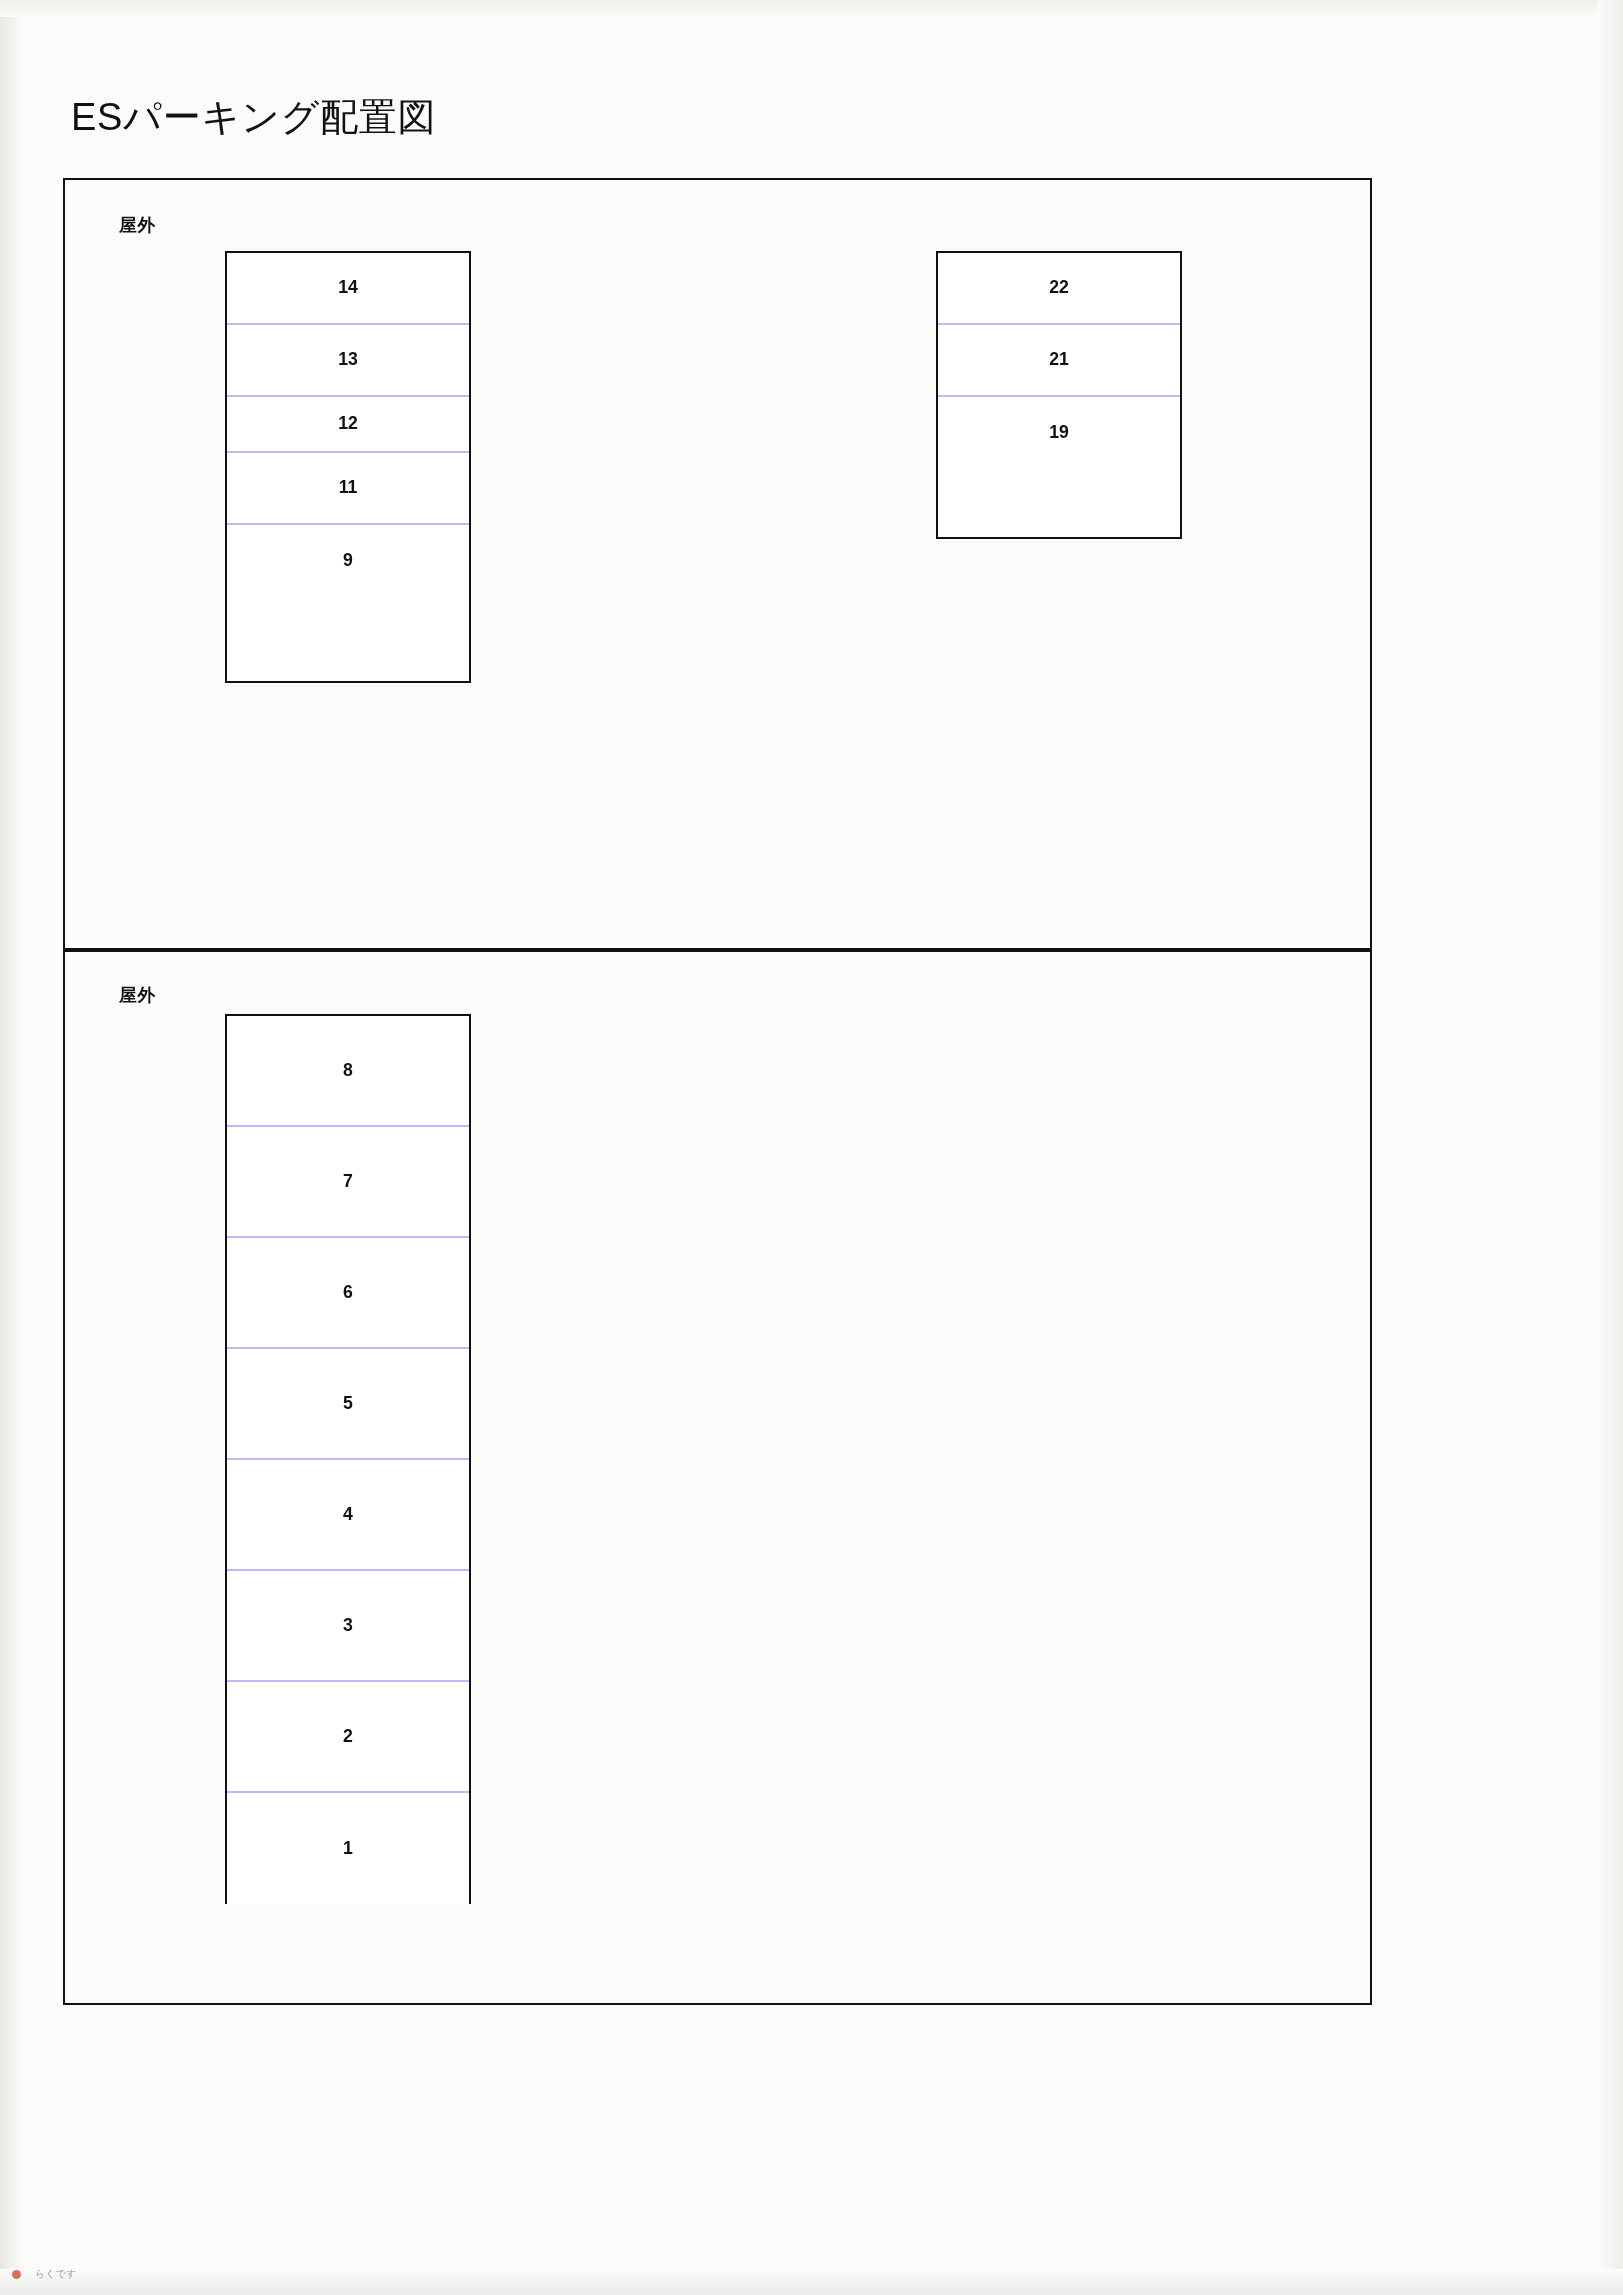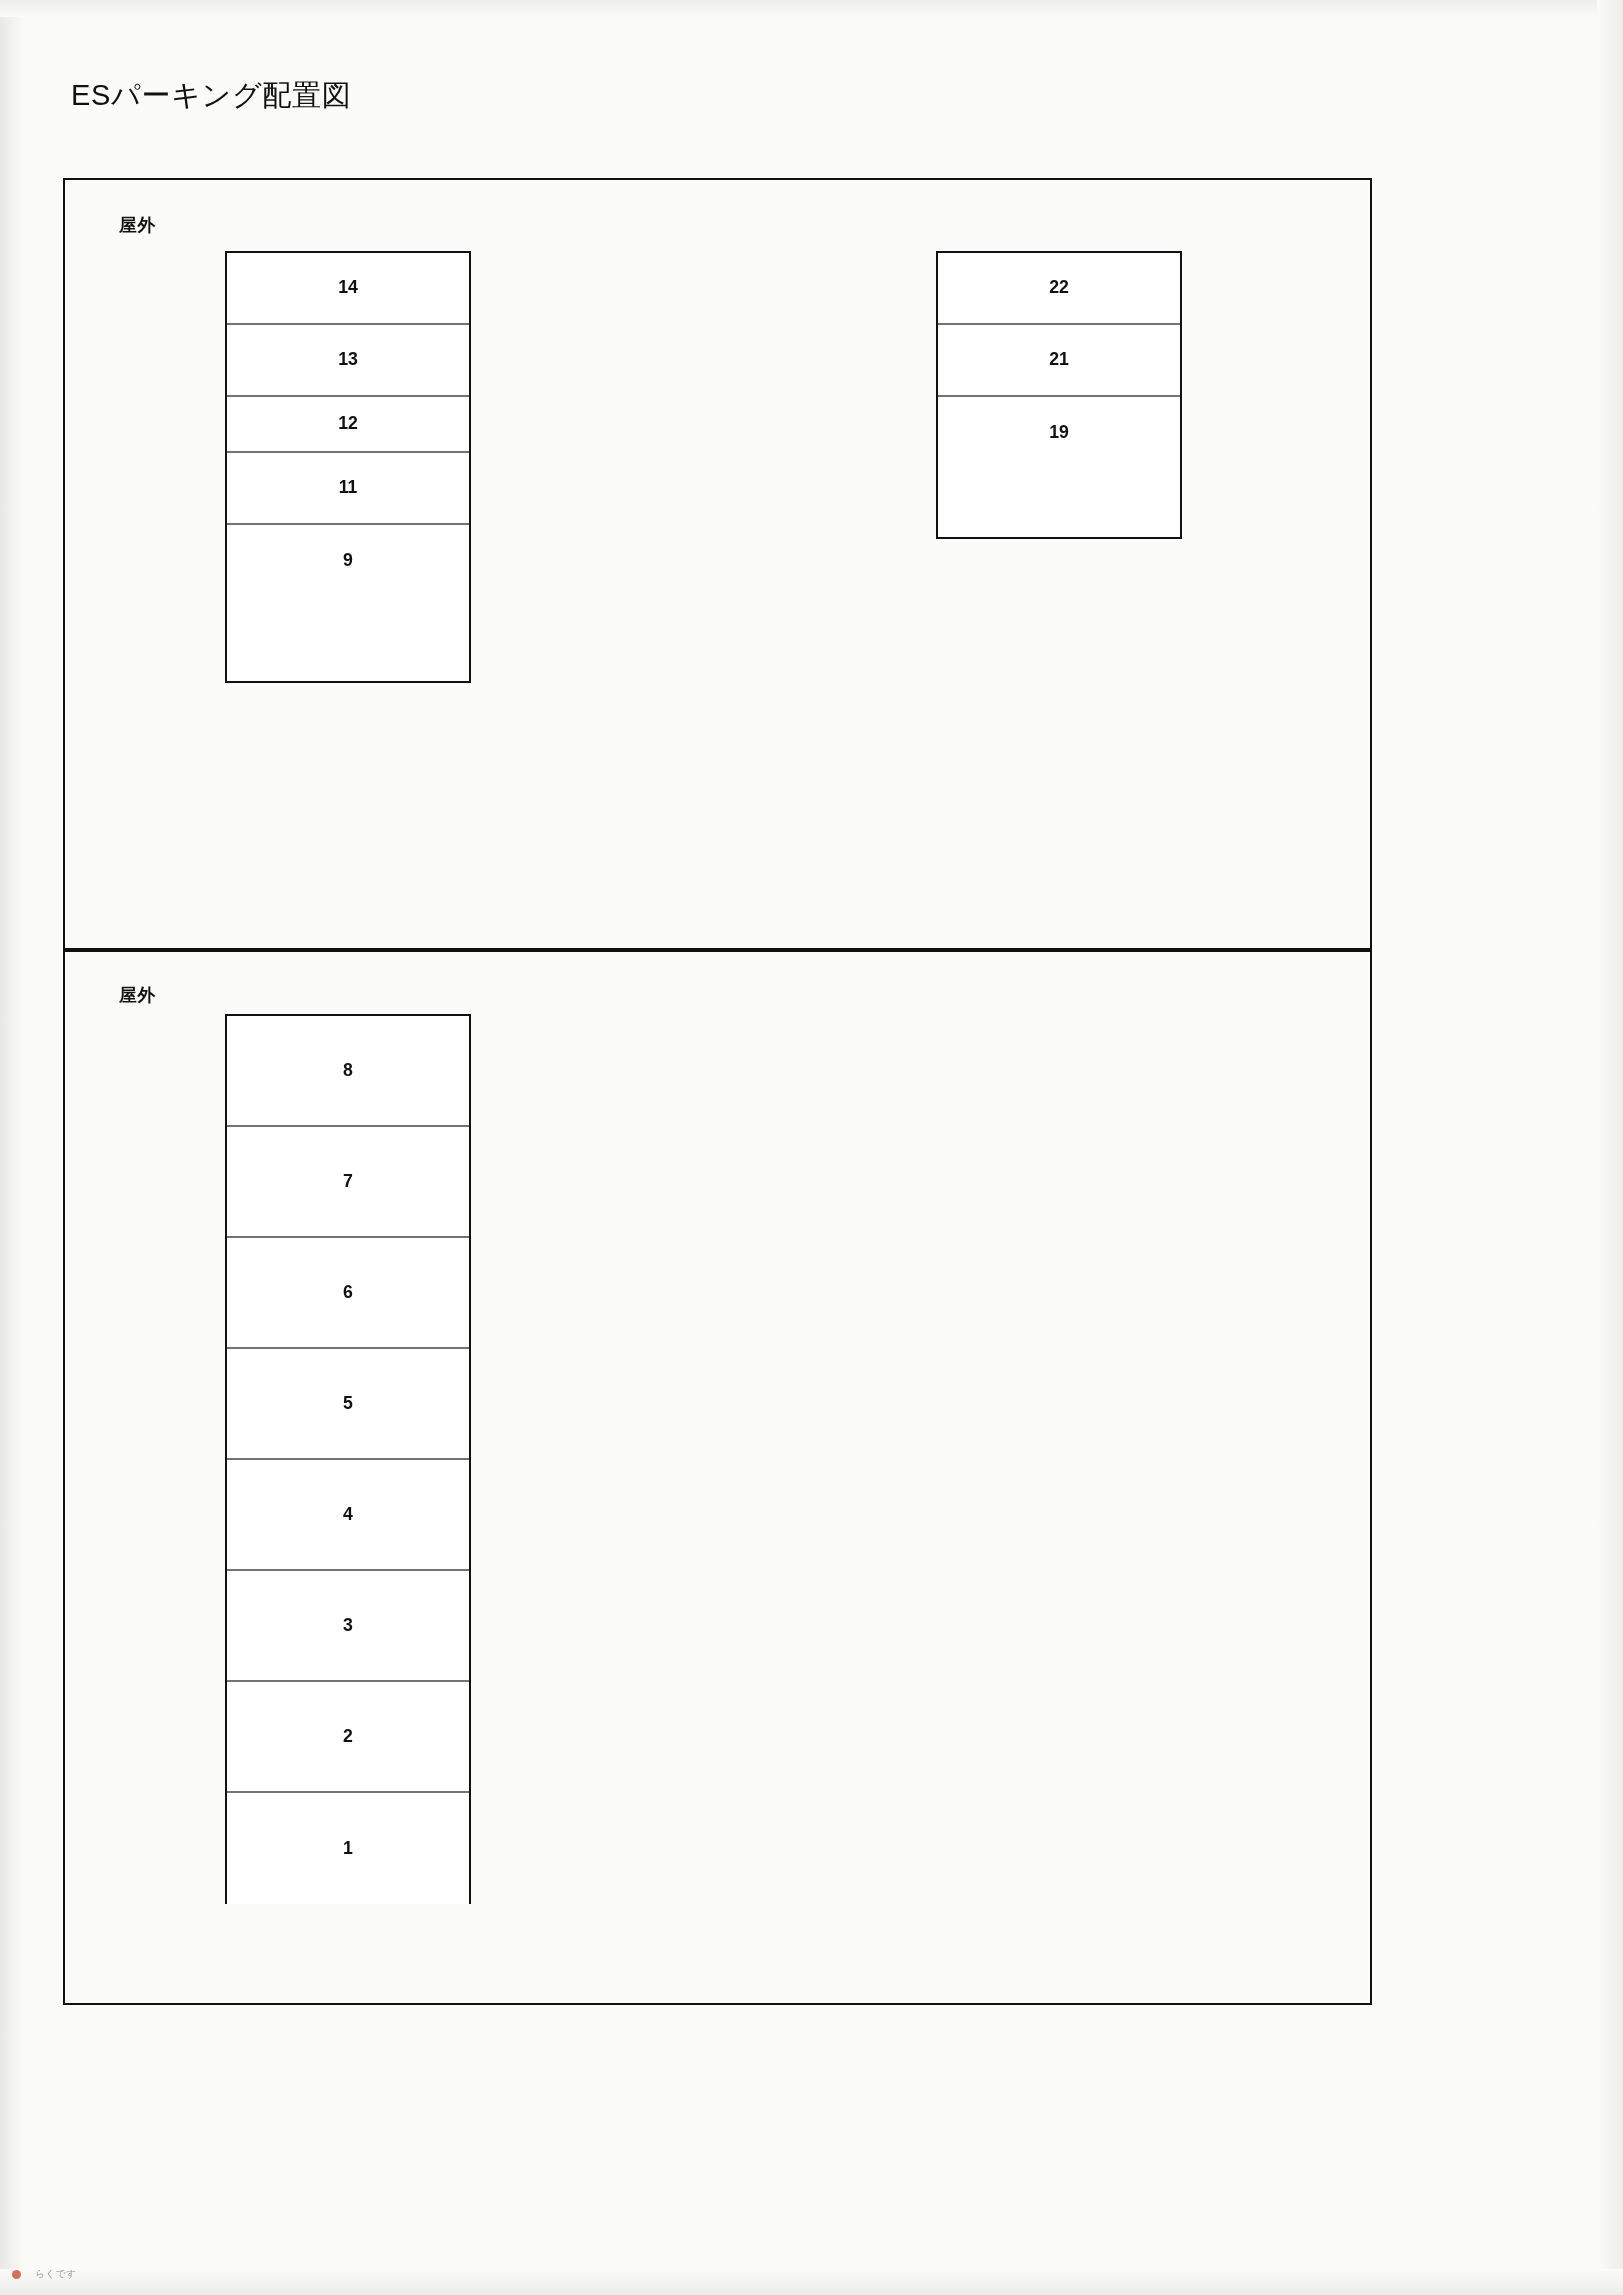--- a/index.html
+++ b/index.html
@@ -50,22 +50,22 @@
     position: absolute;
     left: 0; bottom: 0;
     width: 1623px; height: 26px;
     background: linear-gradient(to top, #ececeA 0%, #fbfbf9 100%);
     pointer-events: none;
   }
 
   .doc-title {
     position: absolute;
     left: 71px;
-    top: 76px;
-    font-size: 29px;
+    top: 92px;
+    font-size: 38px;
     letter-spacing: 0.7px;
     color: #111111;
     font-weight: 400;
     white-space: nowrap;
   }
 
   
   .area {
     position: absolute;
     border: 2.6px solid #111111;
@@ -117,21 +117,21 @@
   #stack-c {  
     left: 160px;
     top: 62px;
     width: 246px;
     height: 890px;
   }
 
   .stall {
     position: relative;
     box-sizing: border-box;
-    border-bottom: 2px solid #737373;
+    border-bottom: 2px solid #c4b5fd;
     display: flex;
     align-items: center;
     justify-content: center;
     background: #ffffff;
   }
   .stall:last-child {
     border-bottom: none;
   }
   .stall-number {
     font-size: 17.7px;

